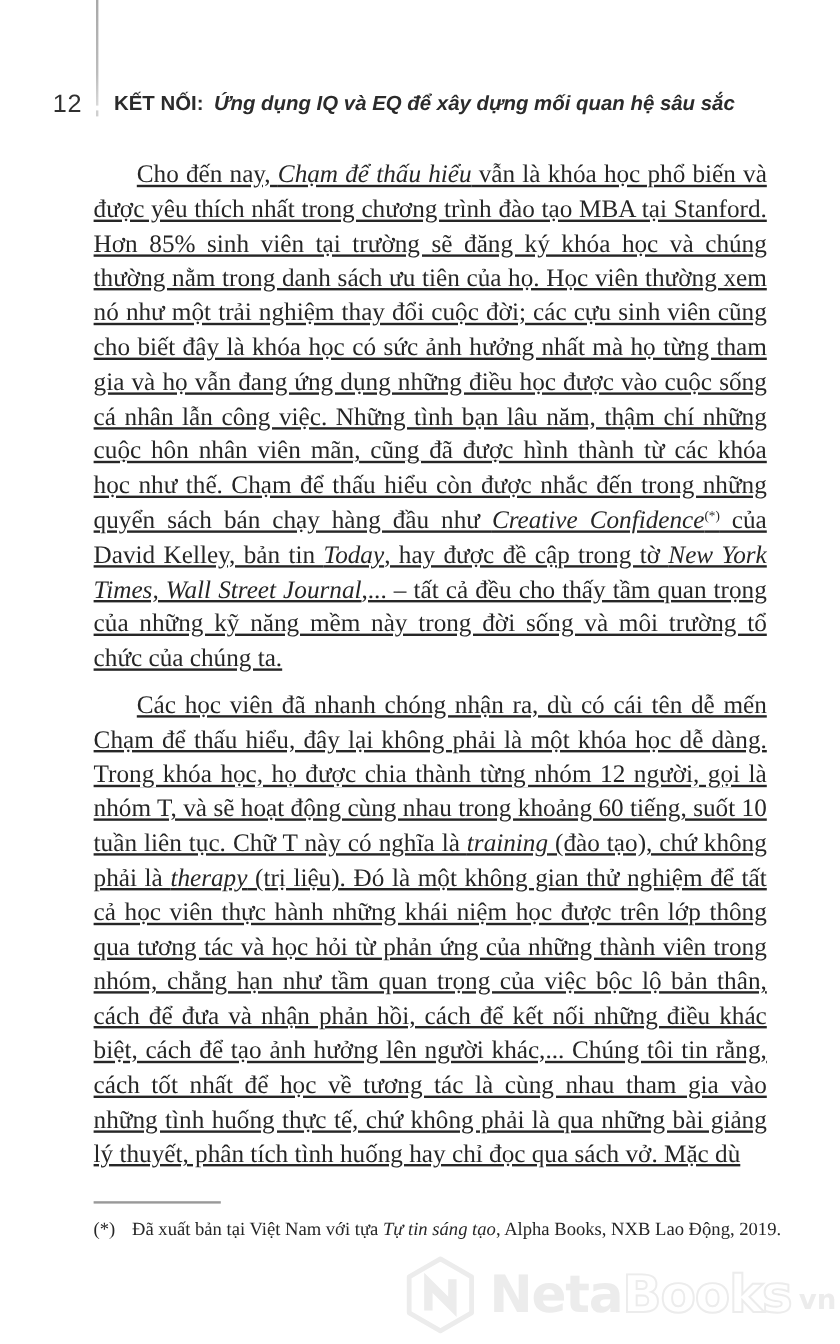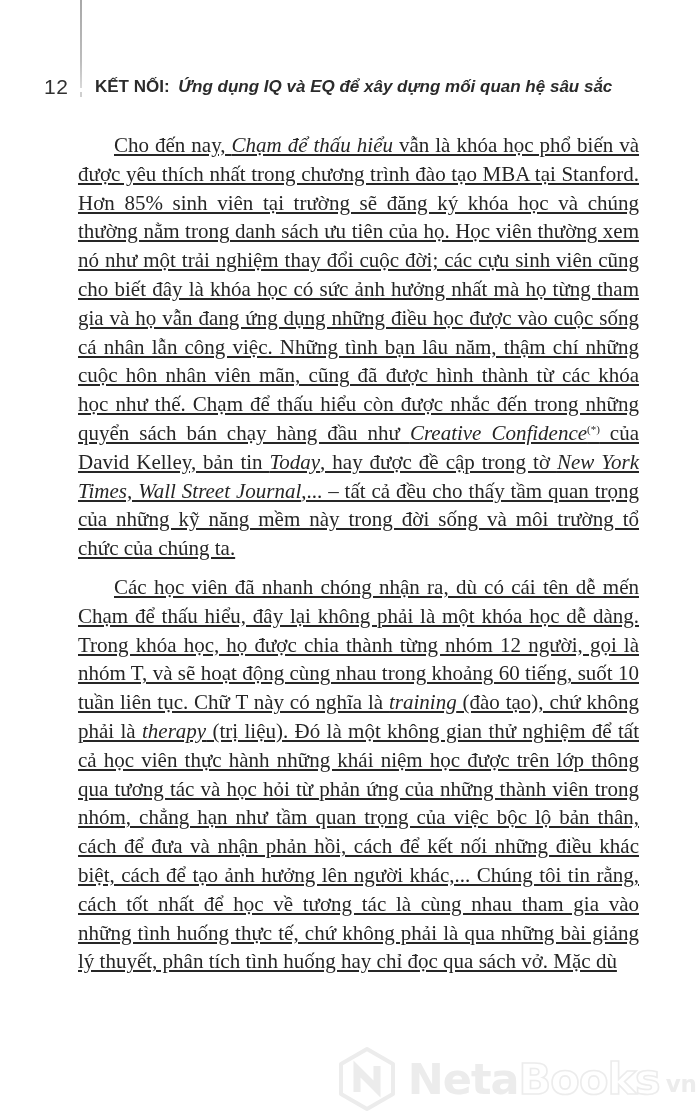--- a/index.html
+++ b/index.html
@@ -132,20 +132,26 @@
       <span class="book-title">KẾT NỐI:</span>
       <span class="subtitle">Ứng dụng IQ và EQ để xây dựng mối quan hệ sâu sắc</span>
     </span>
   </div>
 
   <div class="body-text">
     <p><span>Cho đến nay, </span><span class="it">Chạm để thấu hiểu</span><span> vẫn là khóa học phổ biến và được yêu thích nhất trong chương trình đào tạo MBA tại Stanford. Hơn 85% sinh viên tại trường sẽ đăng ký khóa học và chúng thường nằm trong danh sách ưu tiên của họ. Học viên thường xem nó như một trải nghiệm thay đổi cuộc đời; các cựu sinh viên cũng cho biết đây là khóa học có sức ảnh hưởng nhất mà họ từng tham gia và họ vẫn đang ứng dụng những điều học được vào cuộc sống cá nhân lẫn công việc. Những tình bạn lâu năm, thậm chí những cuộc hôn nhân viên mãn, cũng đã được hình thành từ các khóa học như thế. Chạm để thấu hiểu còn được nhắc đến trong những quyển sách bán chạy hàng đầu như </span><span class="it">Creative Confidence</span><sup>(*)</sup><span> của David Kelley, bản tin </span><span class="it">Today</span><span>, hay được đề cập trong tờ </span><span class="it">New York Times, Wall Street Journal</span><span>,... – tất cả đều cho thấy tầm quan trọng của những kỹ năng mềm này trong đời sống và môi trường tổ chức của chúng ta.</span></p>
     <p><span>Các học viên đã nhanh chóng nhận ra, dù có cái tên dễ mến Chạm để thấu hiểu, đây lại không phải là một khóa học dễ dàng. Trong khóa học, họ được chia thành từng nhóm 12 người, gọi là nhóm T, và sẽ hoạt động cùng nhau trong khoảng 60 tiếng, suốt 10 tuần liên tục. Chữ T này có nghĩa là </span><span class="it">training</span><span> (đào tạo), chứ không phải là </span><span class="it">therapy</span><span> (trị liệu). Đó là một không gian thử nghiệm để tất cả học viên thực hành những khái niệm học được trên lớp thông qua tương tác và học hỏi từ phản ứng của những thành viên trong nhóm, chẳng hạn như tầm quan trọng của việc bộc lộ bản thân, cách để đưa và nhận phản hồi, cách để kết nối những điều khác biệt, cách để tạo ảnh hưởng lên người khác,... Chúng tôi tin rằng, cách tốt nhất để học về tương tác là cùng nhau tham gia vào những tình huống thực tế, chứ không phải là qua những bài giảng lý thuyết, phân tích tình huống hay chỉ đọc qua sách vở. Mặc dù</span></p>
   </div>
 
+  <div class="footnote">
+    <div class="fn-rule"></div>
+    <div class="fn-line">
+      <span class="fn-marker">(*)</span><span><span>Đã xuất bản tại Việt Nam với tựa </span><span class="it">Tự tin sáng tạo</span><span>, Alpha Books, NXB Lao Động, 2019.</span></span>
+    </div>
+  </div>
 
   <div class="watermark">
     <svg class="wm-logo" width="62" height="66" viewBox="0 0 62 66" fill="none" xmlns="http://www.w3.org/2000/svg">
       <polygon points="31,3 57,18 57,48 31,63 5,48 5,18" stroke="#ececec" stroke-width="4" fill="none" stroke-linejoin="round"></polygon>
       <path d="M21 46 L21 23 L41 43 L41 20" stroke="#ececec" stroke-width="7" fill="none" stroke-linejoin="miter"></path>
     </svg>
     <span class="wm-neta">Neta</span>
       <span class="wm-books">Books</span>
       <span class="wm-vn">vn</span>
   </div>

